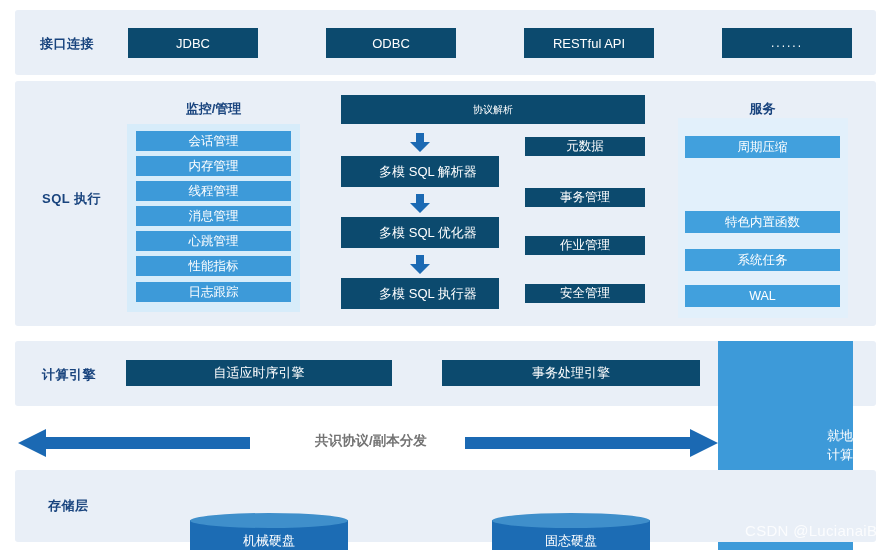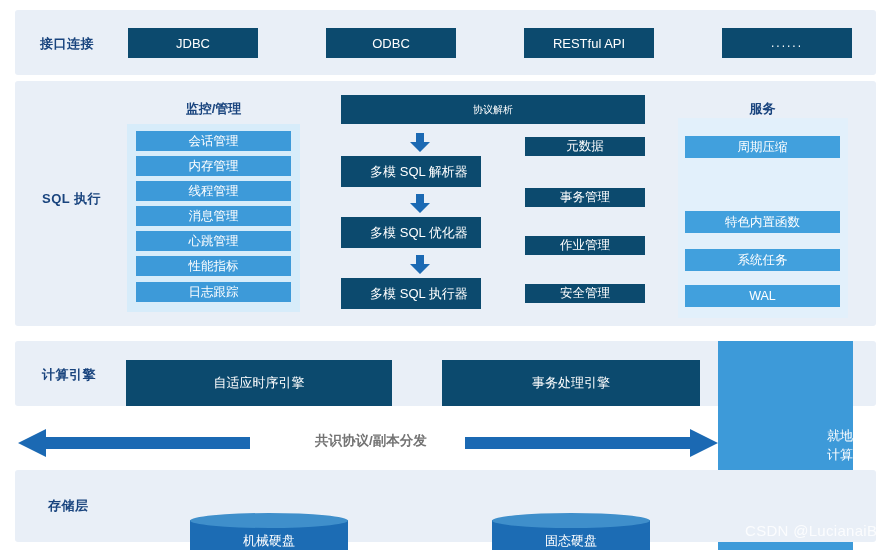--- a/index.html
+++ b/index.html
@@ -71,39 +71,39 @@
   
   .monitor-panel {
     position: absolute; left: 127px; top: 124px;
     width: 173px; height: 188px;
     background: #d7ecfa;
   }
   .mon-item { left: 136px; width: 155px; height: 20px; font-size: 12.5px; }
 
   
   .pipe-head { left: 341px; top: 95px; width: 304px; height: 29px; }
-  .pipe-box  { left: 341px; width: 140px; height: 31px; font-size: 13px; padding-left: 16px; }
+  .pipe-box  { left: 341px; width: 158px; height: 31px; font-size: 13px; padding-left: 16px; }
   .arrow-down {
     position: absolute; left: 410px; width: 20px; height: 19px;
   }
   .arrow-down svg { display: block; }
 
   
   .meta-box { left: 525px; width: 120px; height: 19px; font-size: 12.5px; }
 
   
   .svc-panel {
     position: absolute; left: 678px; top: 118px;
     width: 170px; height: 200px;
     background: #e2f0fb;
   }
   .svc-box { left: 685px; width: 155px; height: 22px; font-size: 12.5px; }
 
   
-  .eng-box { top: 360px; height: 46px; font-size: 13px; }
+  .eng-box { top: 360px; height: 26px; font-size: 13px; }
   .eng-1 { left: 126px; width: 266px; }
   .eng-2 { left: 442px; width: 258px; }
 
   
   .local-compute {
     position: absolute; left: 718px; top: 341px;
     width: 135px; height: 209px;
     background: #3d9ad9;
     display: flex; align-items: center; justify-content: flex-end;
     color: #ffffff; font-size: 13px; line-height: 1.45;

